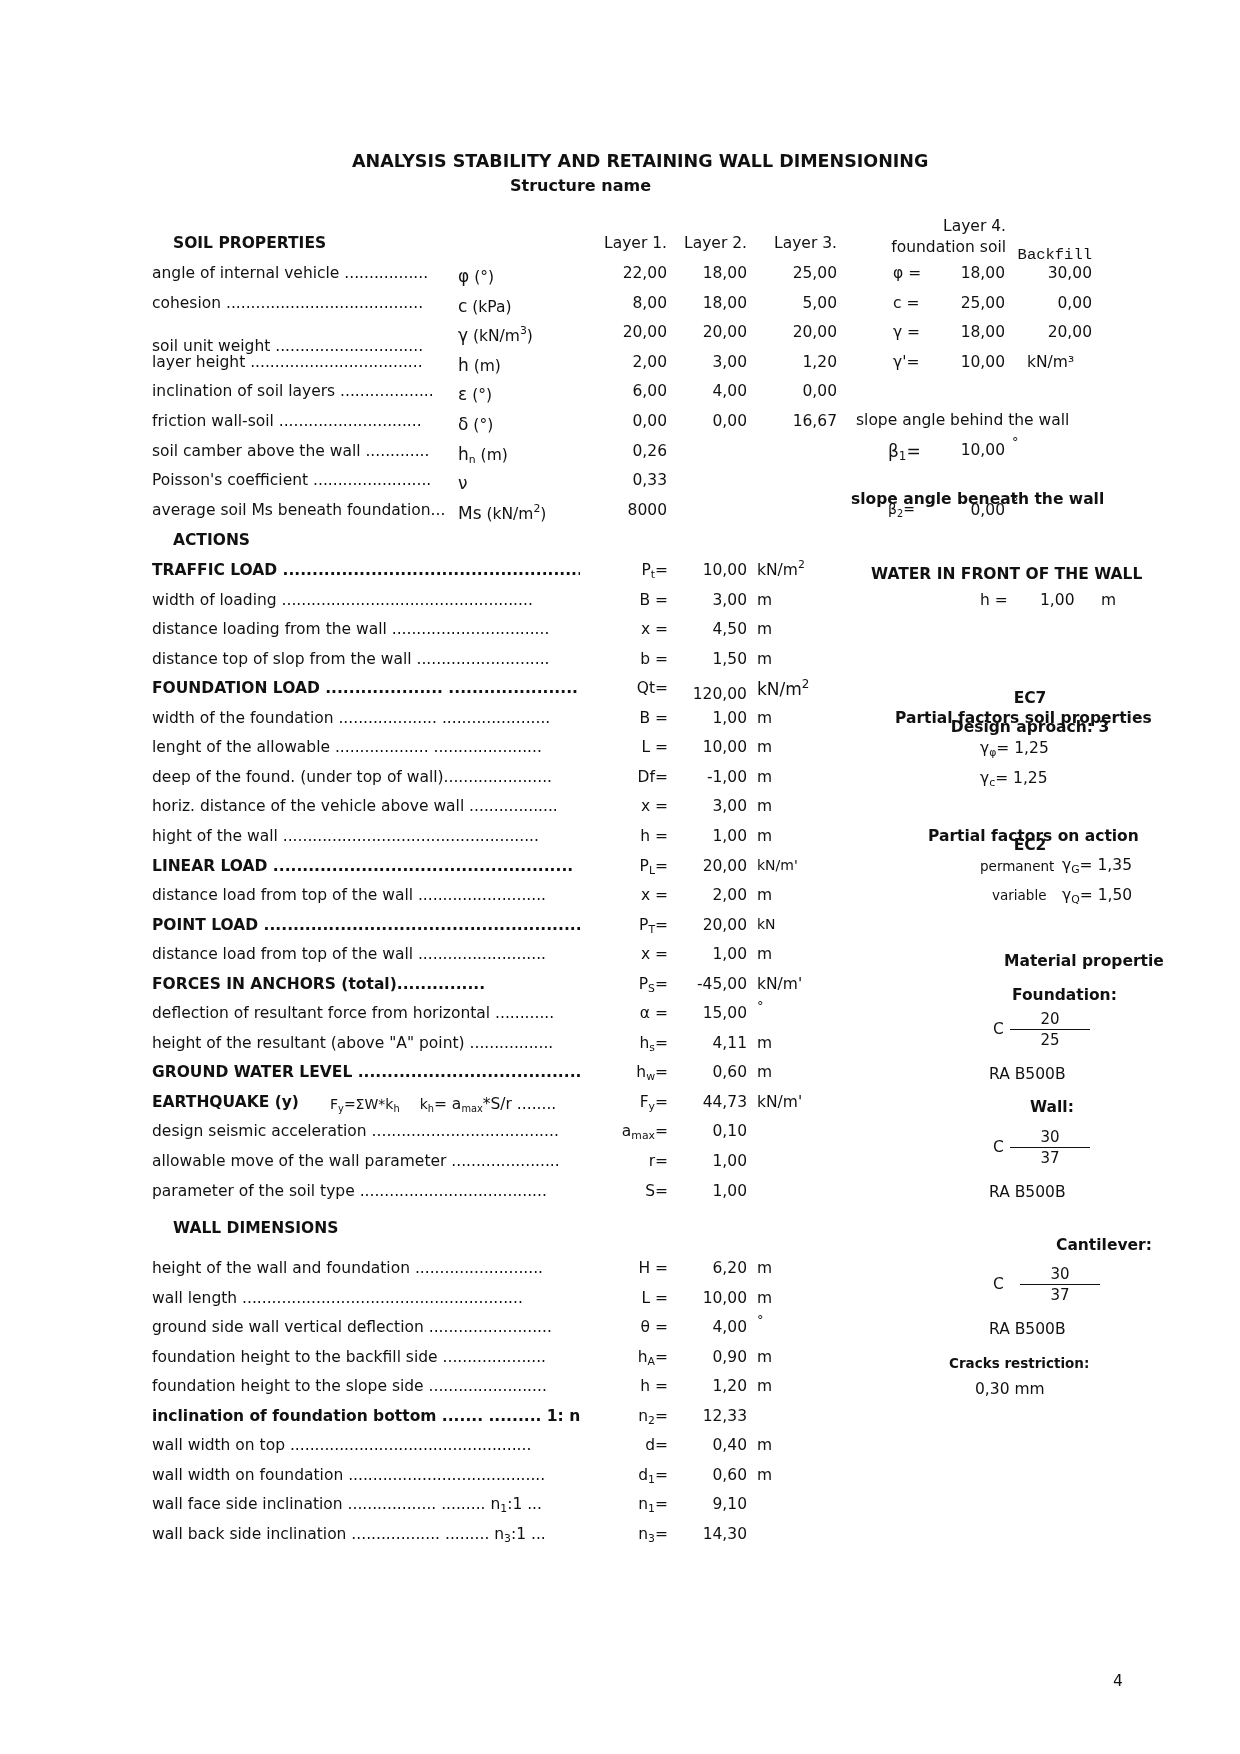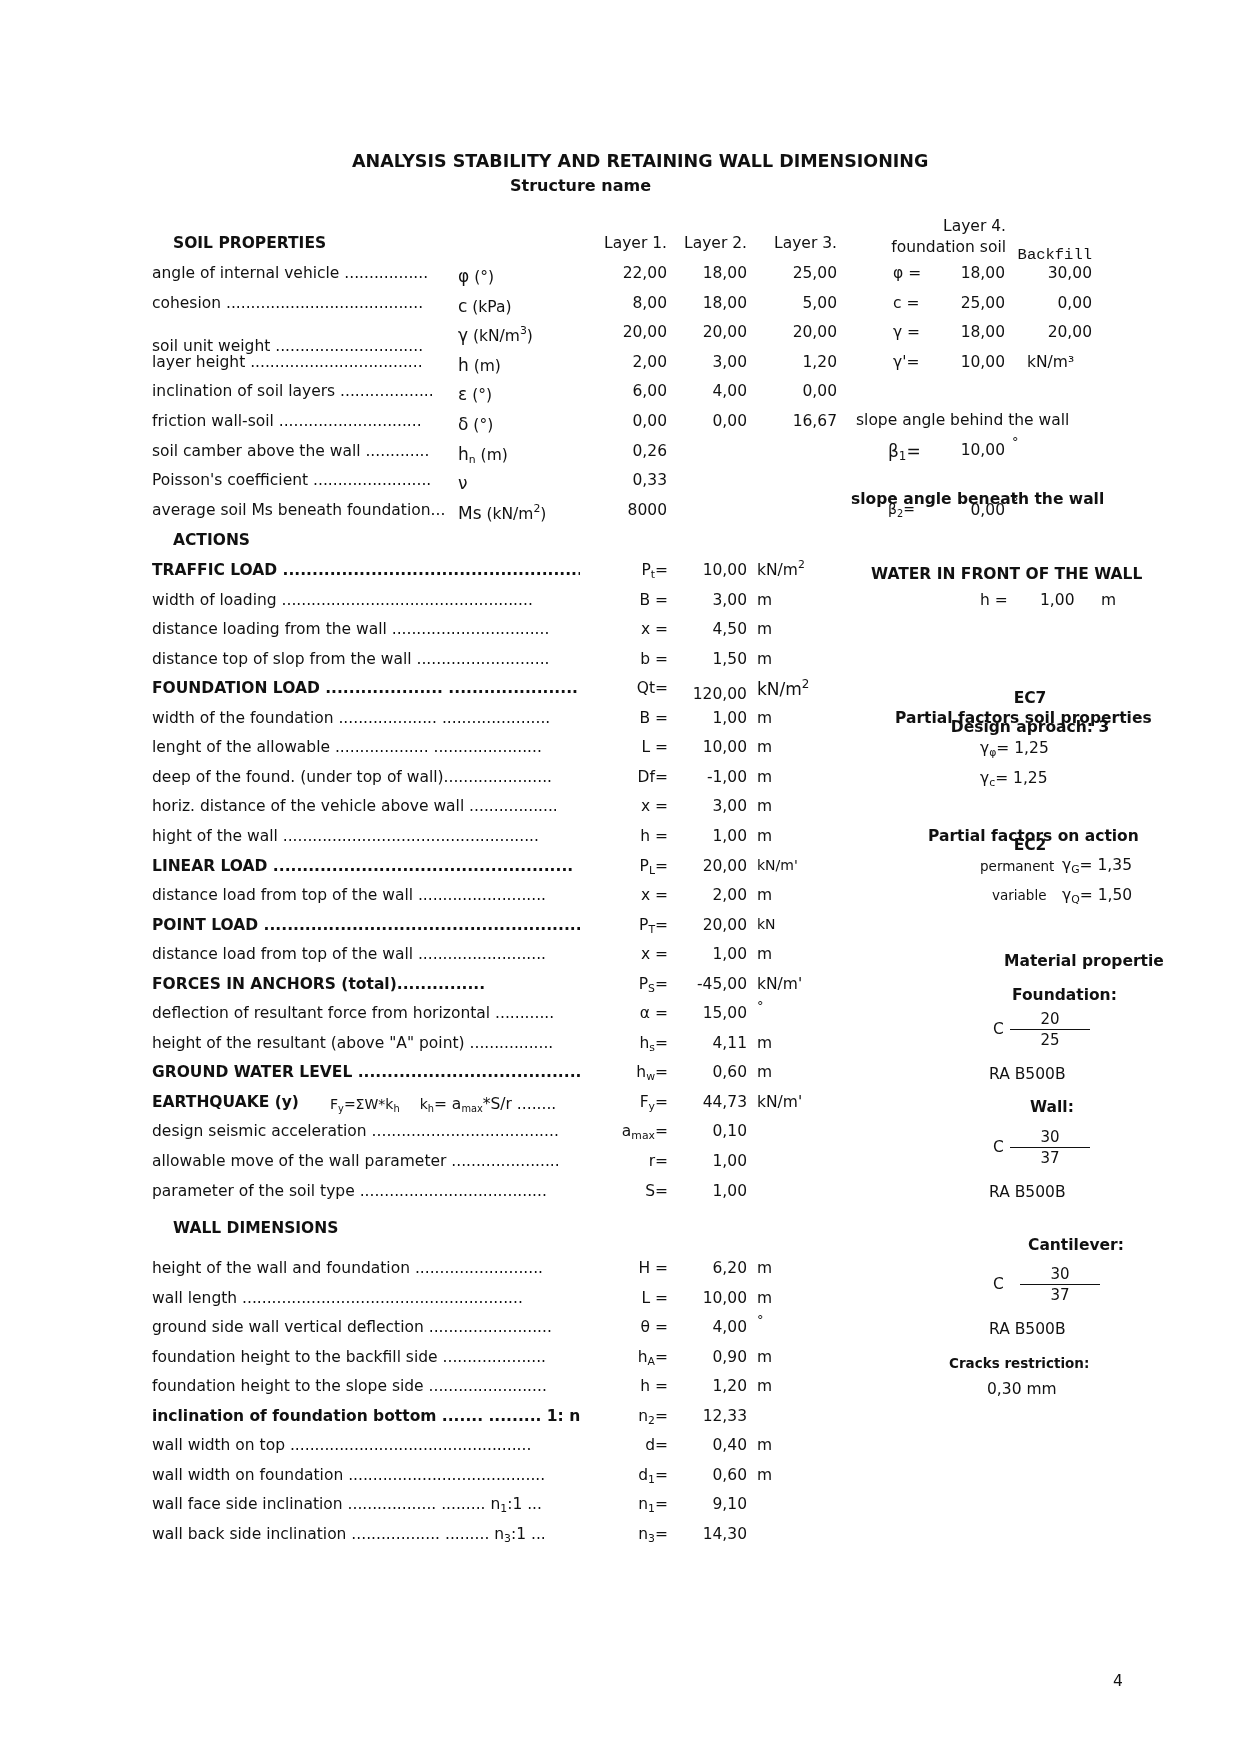--- a/index.html
+++ b/index.html
@@ -265,26 +265,26 @@
 
   <div class="abs b" style="left:1030px;top:1098px;">Wall:</div>
   <div class="abs" style="left:993px;top:1138px;">C</div>
   <div class="frac" style="left:1010px;top:1128px;">
     <div>30</div>
     <div class="line"></div>
     <div>37</div>
   </div>
   <div class="abs" style="left:989px;top:1183px;">RA  B500B</div>
 
-  <div class="abs b" style="left:1028px;top:1236px;text-align:center;">Cantilever:</div>
+  <div class="abs b" style="left:1056px;top:1236px;text-align:center;">Cantilever:</div>
   <div class="abs" style="left:993px;top:1275px;">C</div>
   <div class="frac" style="left:1020px;top:1265px;">
     <div>30</div>
     <div class="line"></div>
     <div>37</div>
   </div>
   <div class="abs" style="left:989px;top:1320px;">RA  B500B</div>
 
   <div class="abs b small" style="left:949px;top:1355px;">Cracks restriction:</div>
-  <div class="abs" style="left:975px;top:1380px;margin-left:12px;">0,30  mm</div>
+  <div class="abs" style="left:975px;top:1380px;">0,30  mm</div>
 
   <div class="abs" style="left:1113px;top:1672px;">4</div>
 </div>
 
 </body></html>

